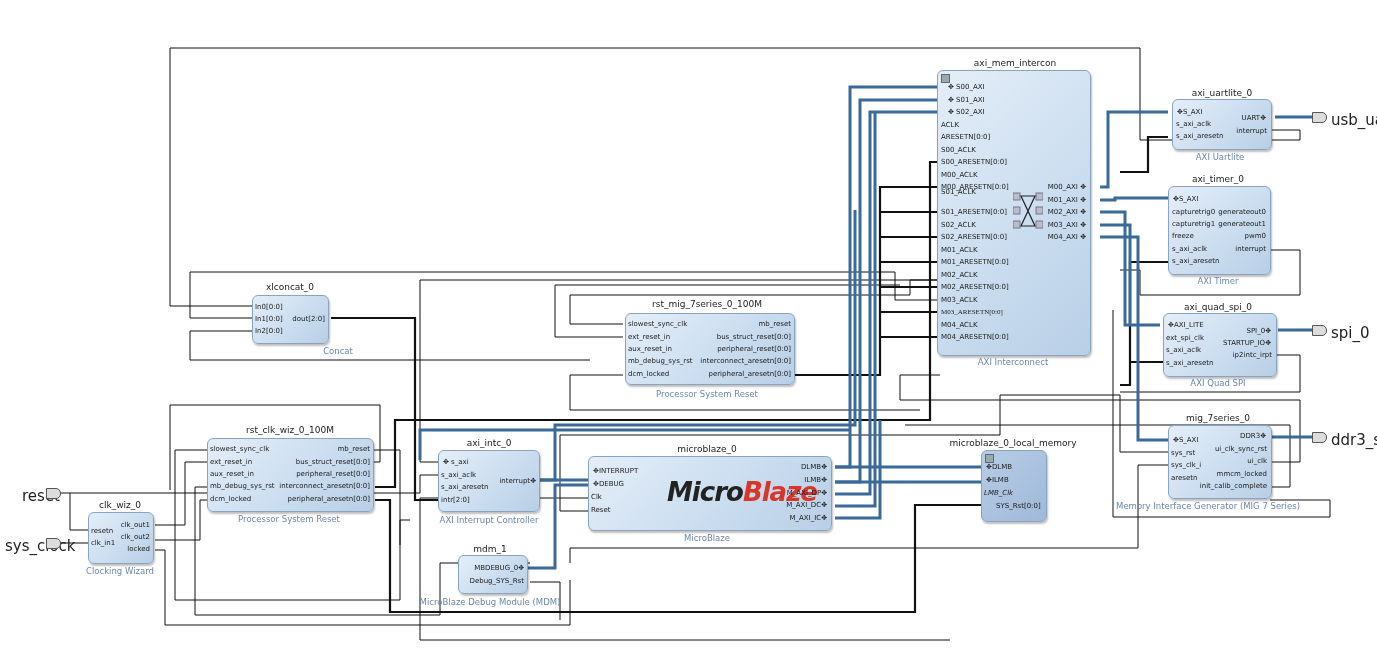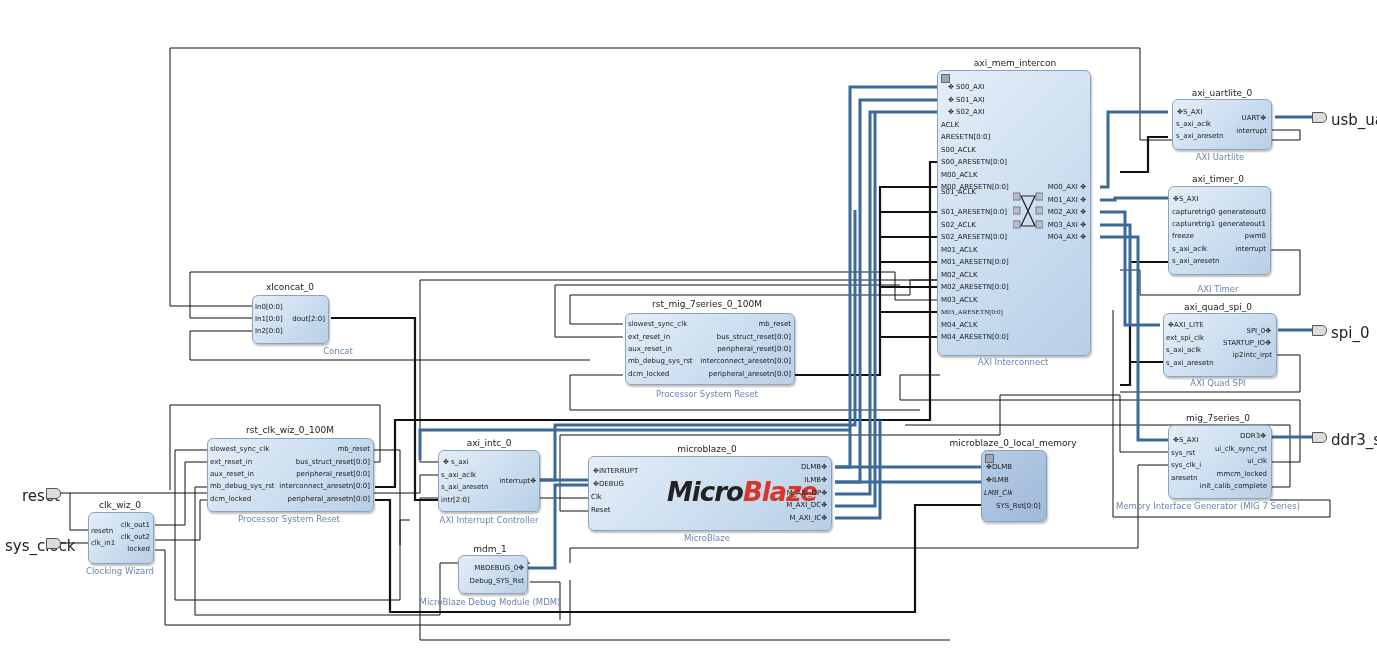--- a/index.html
+++ b/index.html
@@ -161,21 +161,21 @@
   <div class="port" style="left:3px;top:21px;">capturetrig0</div>
   <div class="port" style="left:3px;top:33px;">capturetrig1</div>
   <div class="port" style="left:3px;top:45px;">freeze</div>
   <div class="port" style="left:3px;top:58px;">s_axi_aclk</div>
   <div class="port" style="left:3px;top:70px;">s_axi_aresetn</div>
   <div class="port r" style="right:4px;top:21px;">generateout0</div>
   <div class="port r" style="right:4px;top:33px;">generateout1</div>
   <div class="port r" style="right:4px;top:45px;">pwm0</div>
   <div class="port r" style="right:4px;top:58px;">interrupt</div>
 </div>
-<div class="itype" style="left:1218px;top:276px;margin-top:8px;">AXI Timer</div>
+<div class="itype" style="left:1218px;top:276px;">AXI Timer</div>
 
 <div class="iname" style="left:1218px;top:302px;">axi_quad_spi_0</div>
 <div class="blk" style="left:1163px;top:313px;width:112px;height:62px;">
   <div class="port" style="left:4px;top:7px;">✥<span>AXI_LITE</span></div>
   <div class="port" style="left:2px;top:20px;">ext_spi_clk</div>
   <div class="port" style="left:2px;top:32px;">s_axi_aclk</div>
   <div class="port" style="left:2px;top:45px;">s_axi_aresetn</div>
   <div class="port r" style="right:5px;top:13px;"><span>SPI_0</span>✥</div>
   <div class="port r" style="right:5px;top:25px;"><span>STARTUP_IO</span>✥</div>
   <div class="port r" style="right:4px;top:37px;">ip2intc_irpt</div>

